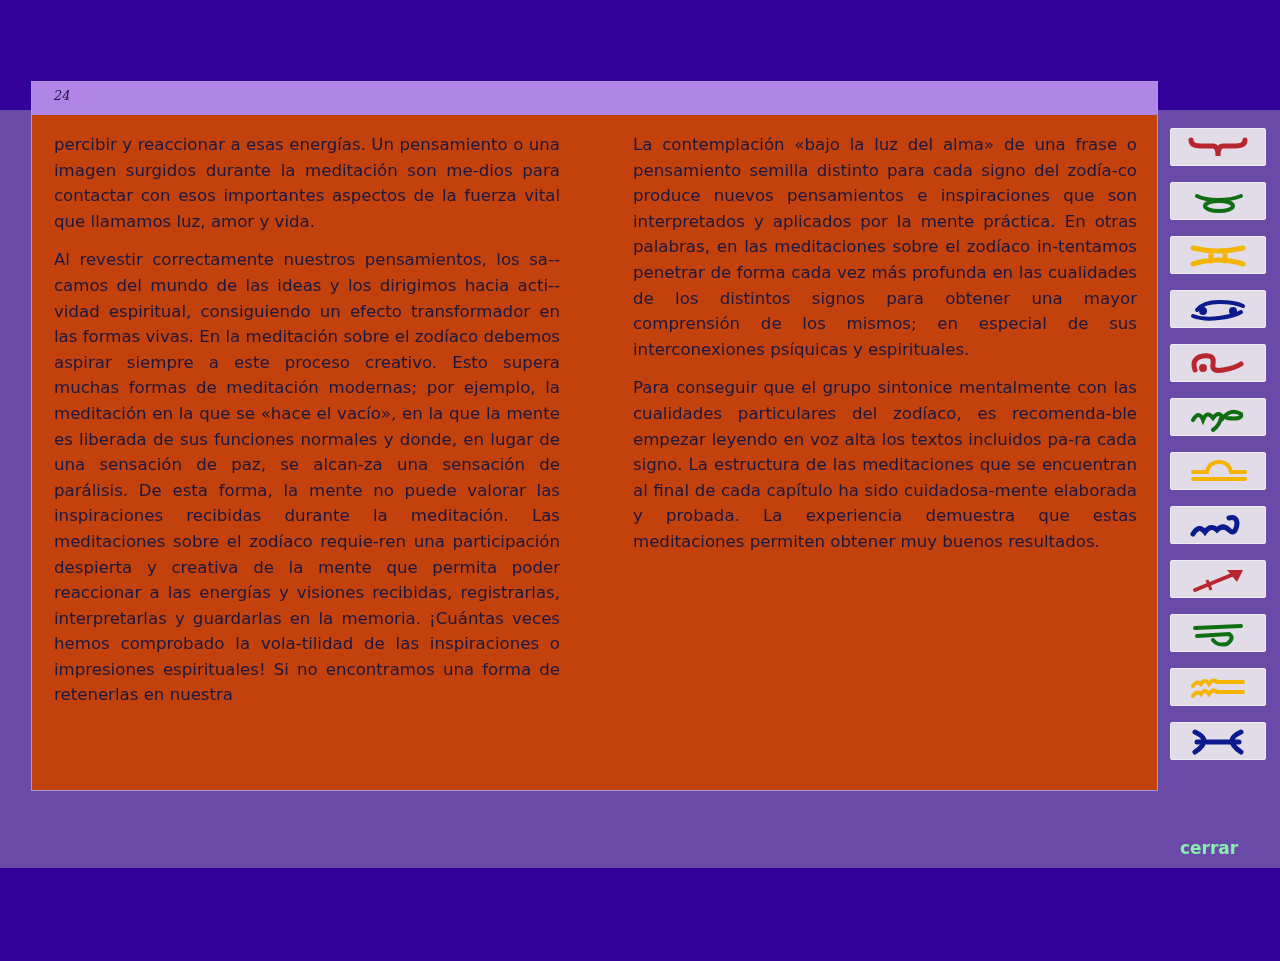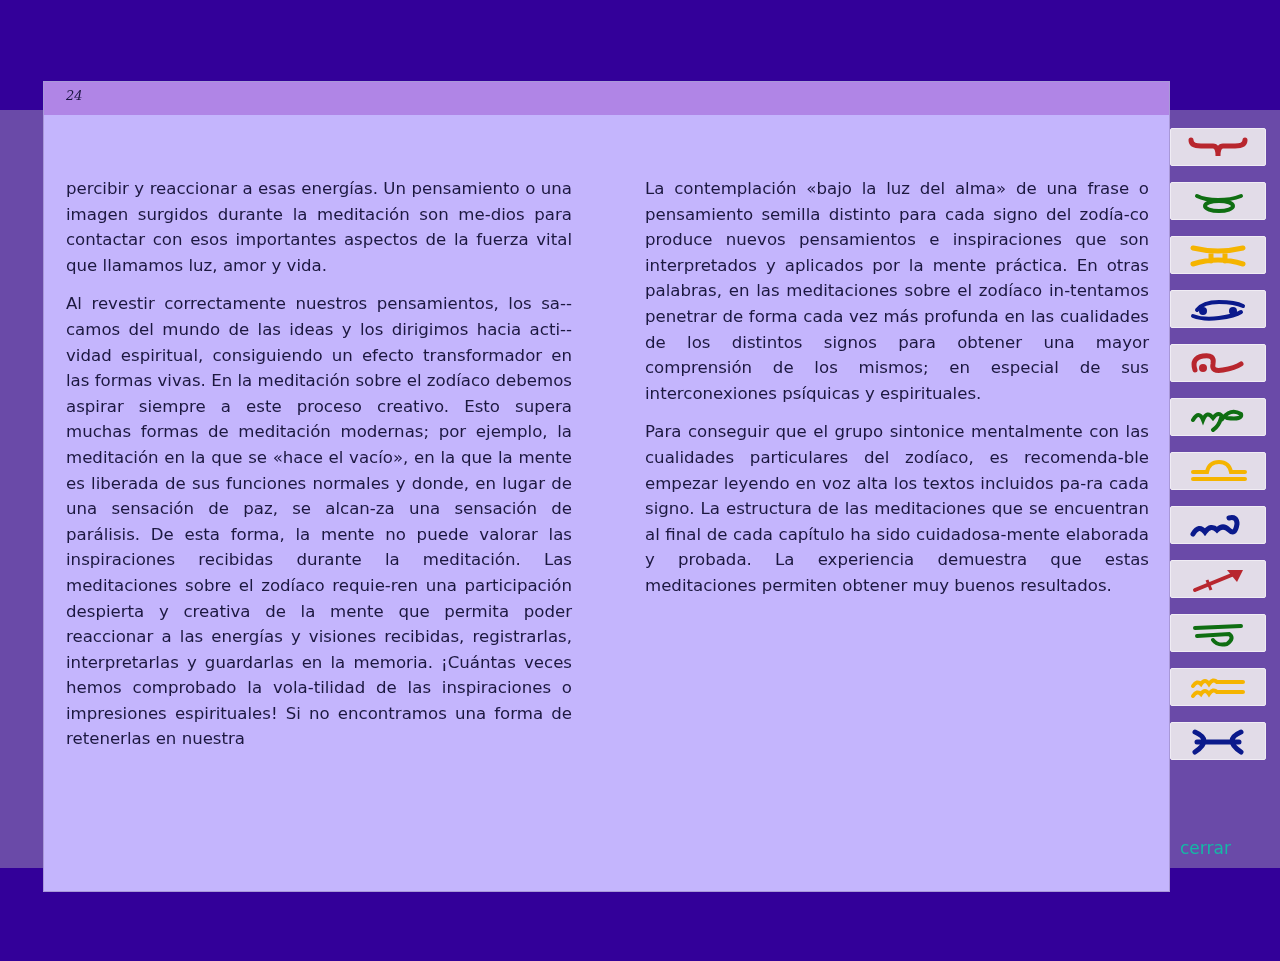--- a/index.html
+++ b/index.html
@@ -6,52 +6,52 @@
   body {
     width:1280px; height:961px; position:relative; overflow:hidden;
     background:#330099;
     font-family:"DejaVu Sans", sans-serif;
   }
   .band-mid {
     position:absolute; left:0; top:110px; width:1280px; height:758px;
     background:#6a4aa8;
   }
   .page {
-    position:absolute; left:44px; top:82px; width:1125px; height:809px;
-    background:#c4b5fd;
+    position:absolute; left:32px; top:82px; width:1125px; height:708px;
+    background:#c2410c;
     box-shadow: 0 0 0 1px #a898d8;
   }
   .page-header {
     position:absolute; left:0; top:0; width:100%; height:33px;
     background:#b085e6;
   }
   .page-number {
     position:absolute; left:22px; top:6px;
     font-family:"DejaVu Serif", serif; font-style:italic;
     font-size:13px; color:#1a1440;
   }
   .col {
     position:absolute; top:50px;
     font-size:16.6px; line-height:25.6px; color:#1c1840;
-    text-align:justify; hyphens:manual;margin-top:44px;
+    text-align:justify; hyphens:manual;
   }
   .col-left { left:22px; width:506px; }
   .col-right { left:601px; width:504px; }
   .col p { margin:0 0 13px 0; }
   .sidebar { position:absolute; left:1170px; top:128px; width:96px; }
   .sign-btn {
     position:absolute; left:0; width:96px; height:38px;
     background:#e2dce8; border:1px solid #f0ecf4; box-sizing:border-box;
     border-radius:2px;
     display:flex; align-items:center; justify-content:center; cursor:pointer;
   }
   .sign-btn svg { width:70px; height:30px; }
   .close-link {
     position:absolute; left:1180px; top:838px;
-    font-size:17px; font-weight:normal; color:#14b8a6; cursor:pointer;
+    font-size:17px; font-weight:bold; color:#86efac; cursor:pointer;
   }
 </style>
 </head>
 <body>
 
 <div class="band-mid"></div>
 
 <div class="page">
   <div class="page-header">
     <span class="page-number">24</span>

